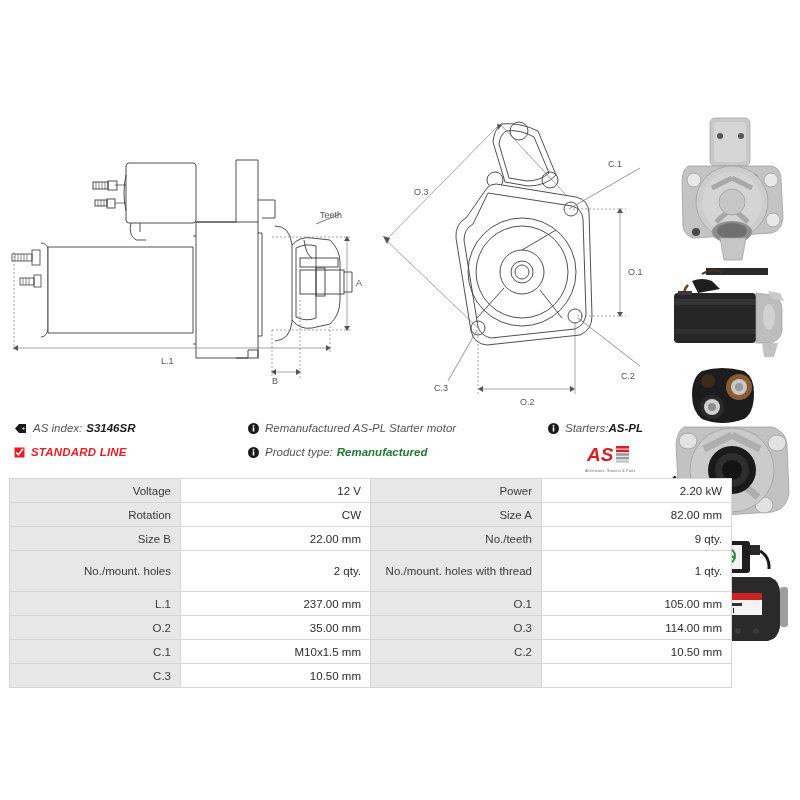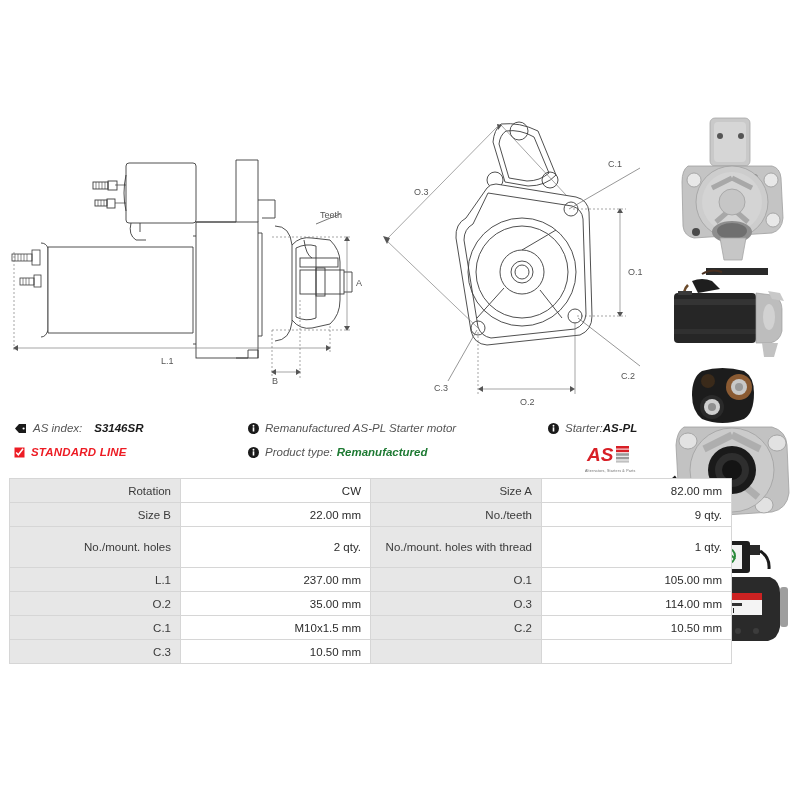--- a/index.html
+++ b/index.html
@@ -348,21 +348,21 @@
 <div id="info-row">
 
   <div class="info-line info-col1 line-a">
     <span class="ic">
       <svg width="13" height="11" viewBox="0 0 13 11">
           <path d="M1 5.5 L5 1 L12 1 L12 10 L5 10 Z" fill="#1a1a1a"></path>
           <circle cx="9.6" cy="5.5" r="1.1" fill="#fff"></circle>
         </svg>
     </span>
     <span class="lbl-muted">AS index:</span>
-    <span class="lbl-strong" style="margin-left:12px">S3146SR</span>
+    <span class="lbl-strong" style="margin-left:4px">S3146SR</span>
   </div>
 
   <div class="info-line info-col1 line-b">
     <span class="ic">
       <svg width="11" height="11" viewBox="0 0 11 11">
           <rect x="0.5" y="0.5" width="10" height="10" fill="#ed1c24"></rect>
           <path d="M2.2 5.6 L4.3 7.8 L9 1.8" stroke="#fff" stroke-width="1.5" fill="none"></path>
         </svg>
     </span>
     <span class="lbl-red">STANDARD LINE</span>
@@ -392,21 +392,21 @@
   </div>
 
   <div class="info-line info-col3 line-a">
     <span class="ic">
       <svg width="11" height="11" viewBox="0 0 11 11">
           <circle cx="5.5" cy="5.5" r="5.5" fill="#1a1a1a"></circle>
           <rect x="4.7" y="4.3" width="1.6" height="4.2" fill="#fff"></rect>
           <circle cx="5.5" cy="2.8" r="0.95" fill="#fff"></circle>
         </svg>
     </span>
-    <span class="lbl-muted">Starter:</span>
+    <span class="lbl-muted">Starters:</span>
     <span class="lbl-strong" style="">AS-PL</span>
   </div>
 
   <div id="logo-block">
     <svg width="60" height="20" viewBox="0 0 60 20">
       <text x="2" y="17" font-family="Liberation Sans, sans-serif" font-size="19" font-weight="bold" font-style="italic" fill="#d81f26">AS</text>
       <g>
         <rect x="31" y="2" width="13" height="2.6" fill="#d81f26"></rect>
         <rect x="31" y="5.6" width="13" height="2.6" fill="#d81f26"></rect>
         <rect x="31" y="9.2" width="13" height="2.6" fill="#9a9a9a"></rect>
@@ -414,20 +414,26 @@
         <rect x="31" y="16.4" width="13" height="2.2" fill="#c0c0c0"></rect>
       </g>
     </svg>
     <div id="logo-tag">Alternators, Starters &amp; Parts</div>
   </div>
 </div>
 
 <table id="spec-table">
   <tbody>
     <tr>
+      <td class="k">Voltage</td>
+      <td class="v">12 V</td>
+      <td class="k">Power</td>
+      <td class="v">2.20 kW</td>
+    </tr>
+    <tr>
       <td class="k">Rotation</td>
       <td class="v">CW</td>
       <td class="k">Size A</td>
       <td class="v">82.00 mm</td>
     </tr>
     <tr>
       <td class="k">Size B</td>
       <td class="v">22.00 mm</td>
       <td class="k">No./teeth</td>
       <td class="v">9 qty.</td>

